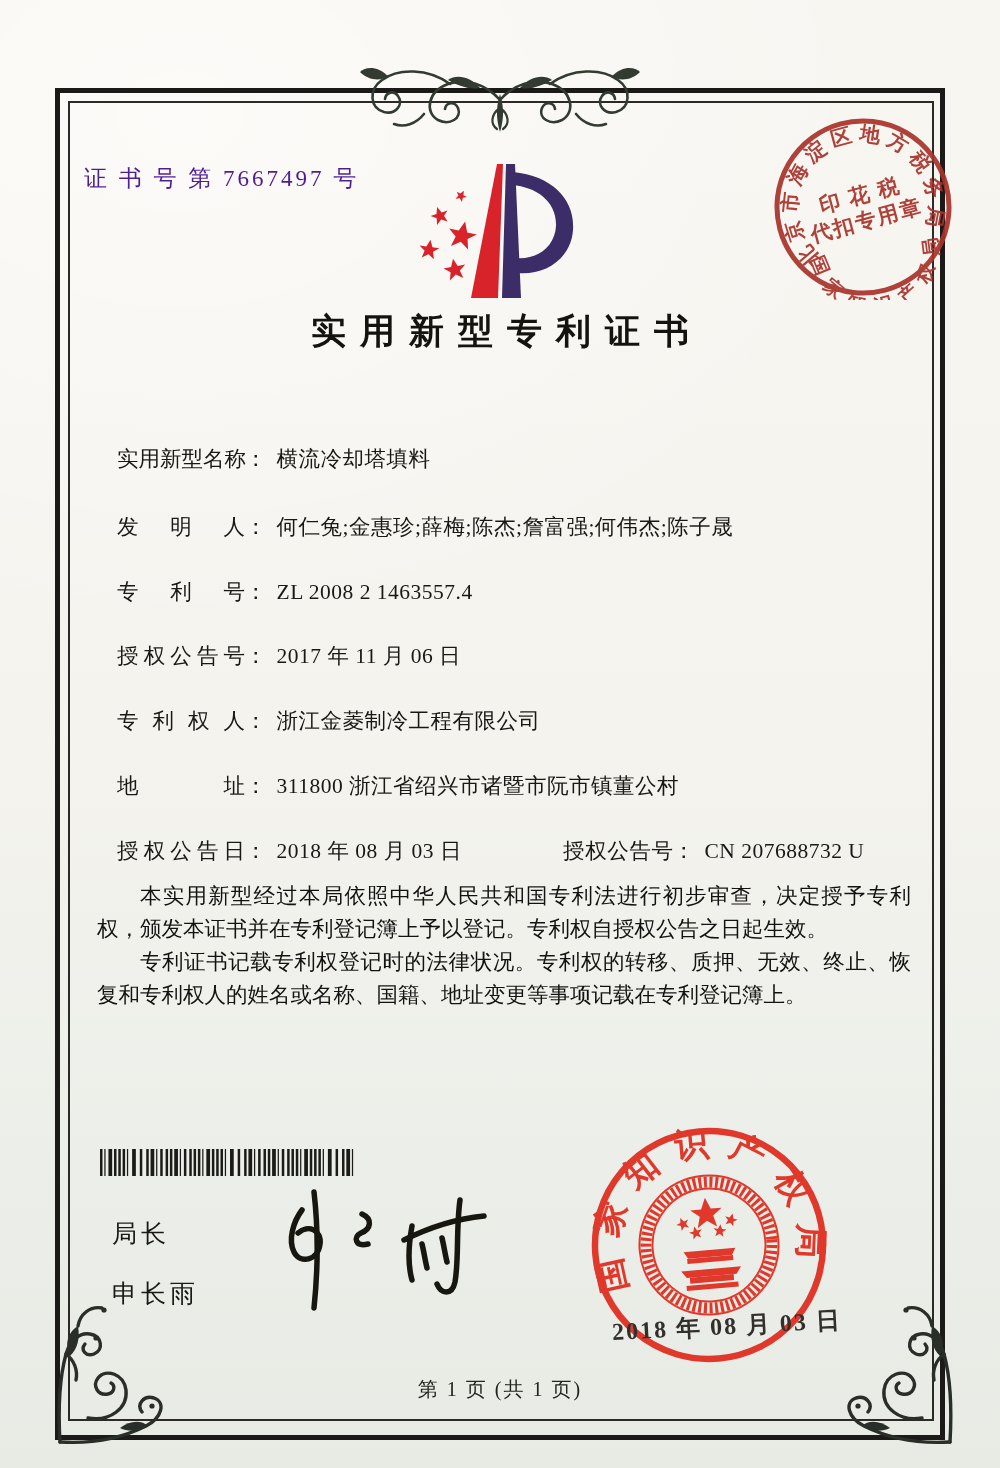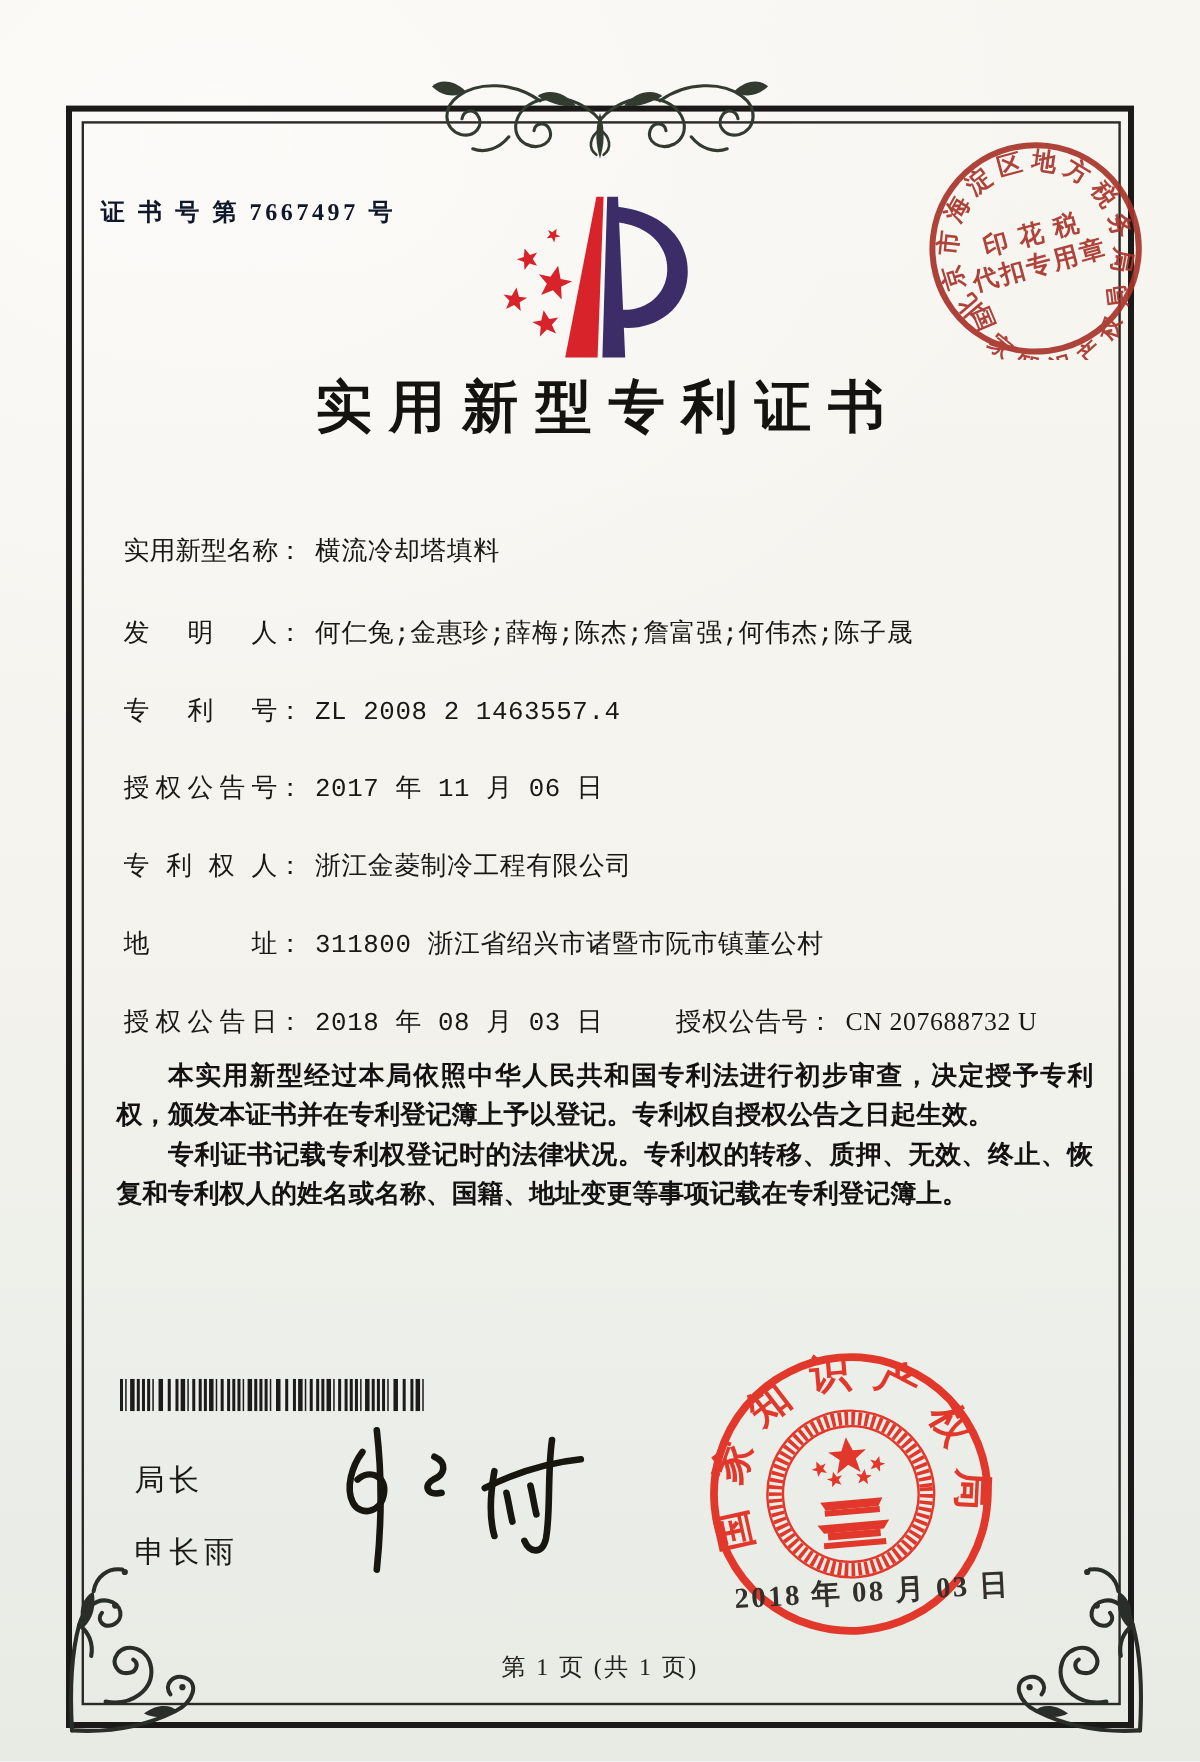--- a/index.html
+++ b/index.html
@@ -9,34 +9,34 @@
     background:
       radial-gradient(120% 60% at 18% 8%, rgba(255,255,255,.55) 0%, rgba(255,255,255,0) 60%),
       linear-gradient(180deg,#f8f6f1 0%,#f5f3ee 50%,#ecefe9 78%,#e7ebe4 100%);
     color:#1d1c1a;
   }
   .abs{position:absolute;}
   
   .frame-outer{left:55px;top:88px;width:880px;height:1342px;border:5px solid #1b1a18;z-index:1;}
   .frame-inner{left:68px;top:101px;width:862px;height:1316px;border:2px solid #2b2a27;z-index:1;}
   
-  .cert-no{left:84px;top:163px;font-size:20px;letter-spacing:3px;color:#0f172a;z-index:3;white-space:nowrap;font-weight:bold;}
-  .title{left:0;top:308px;width:1000px;text-align:center;font-size:47px;font-weight:700;
+  .cert-no{left:84px;top:163px;font-size:23px;letter-spacing:3px;color:#4c1d95;z-index:3;white-space:nowrap;}
+  .title{left:0;top:308px;width:1000px;text-align:center;font-size:35px;font-weight:700;
          letter-spacing:14px;text-indent:14px;color:#15130f;z-index:3;}
   
-  .frow{left:103px;font-size:21.5px;white-space:nowrap;color:#191815;z-index:3;font-family:Liberation Mono, monospace;}
+  .frow{left:117px;font-size:21.5px;white-space:nowrap;color:#191815;z-index:3;}
   .flabel{display:inline-block;width:128px;text-align:justify;text-align-last:justify;vertical-align:bottom;}
   .fcolon{display:inline-block;}
   .fvalue{margin-left:10px;letter-spacing:.5px;}
   .grant-no{left:563px;font-size:21.5px;white-space:nowrap;color:#191815;z-index:3;}
   .grant-no .flabel{width:110px;}
   
   .bodytext{left:97px;top:880px;width:814px;z-index:3;font-size:21.5px;line-height:33px;
             text-align:justify;color:#131210;}
-  .bodytext p{margin:0;text-indent:43px;font-weight:bold;}
+  .bodytext p{margin:0;text-indent:43px;}
   
   .barcode{left:100px;top:1149px;z-index:3;}
   .officer-title{left:112px;top:1217px;font-size:25px;letter-spacing:4px;color:#1a1916;z-index:3;text-align:center;}
   .officer-name{left:112px;top:1277px;font-size:25px;letter-spacing:4px;color:#1a1916;z-index:3;}
   .signature{left:256px;top:1186px;z-index:4;}
   .seal-big{left:586px;top:1122px;z-index:4;}
   .seal-date{left:612px;top:1310px;font-size:24px;font-weight:600;letter-spacing:2px;color:#33302b;
              transform:rotate(-3deg);z-index:5;white-space:nowrap;}
   .stamp-small{left:770px;top:114px;z-index:4;}
   .footer{left:0;top:1376px;width:1000px;text-align:center;font-size:20px;letter-spacing:2px;color:#23221e;z-index:3;}

